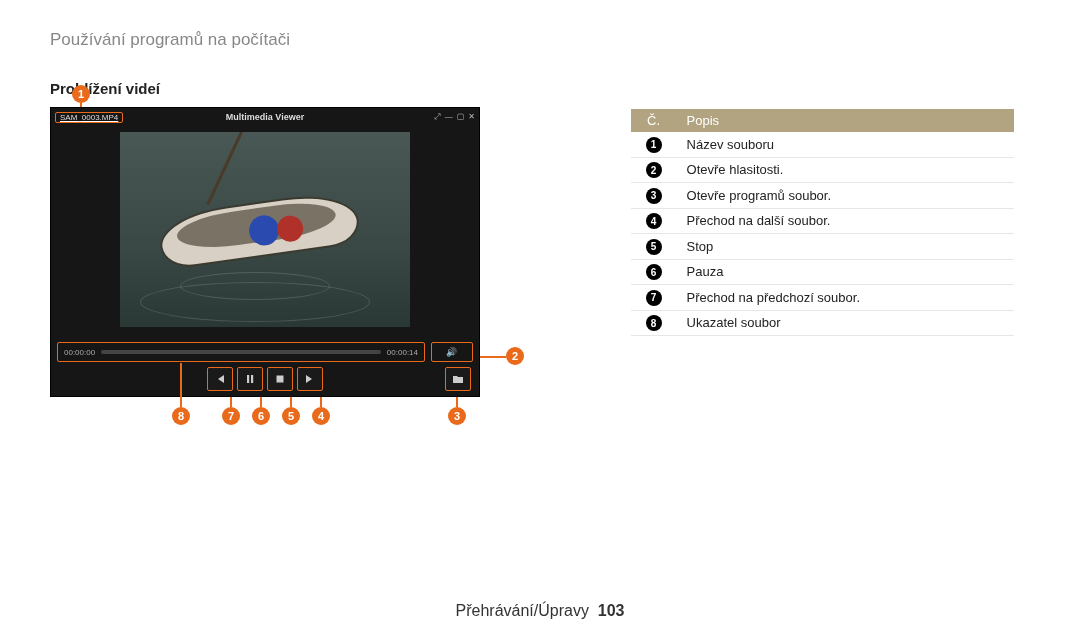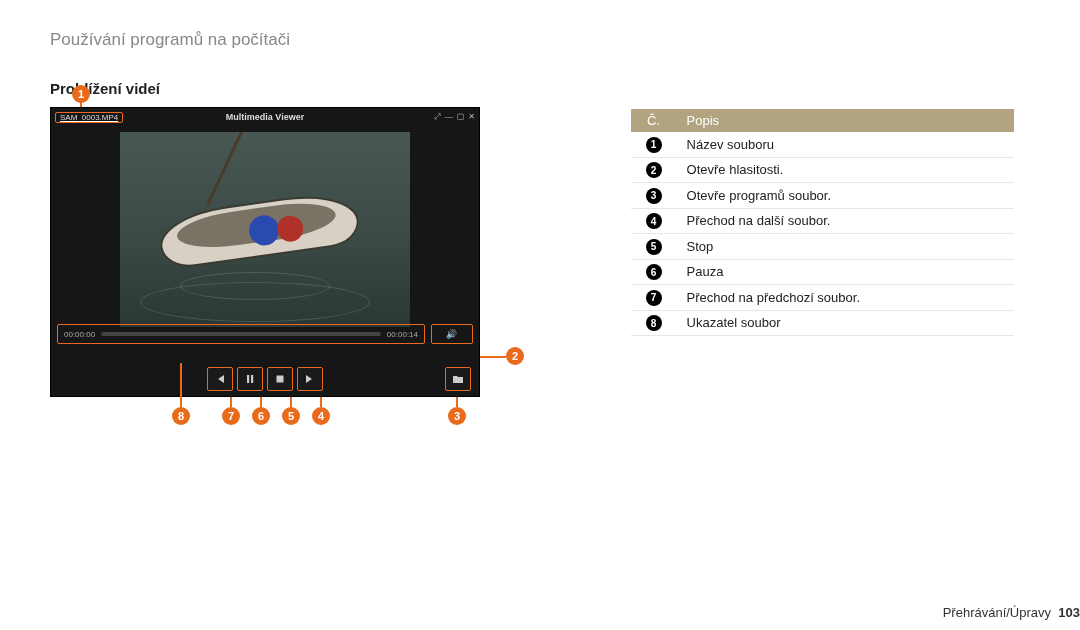--- a/index.html
+++ b/index.html
@@ -128,21 +128,21 @@
     border-radius: 70px/20px;
   }
   .ball-blue { position:absolute; left:90px; top:14px; width:30px; height:30px; border-radius:50%; background:#2a4ab0; }
   .ball-red  { position:absolute; left:118px; top:18px; width:26px; height:26px; border-radius:50%; background:#b0302a; }
   .pole {
     position:absolute; left:120px; top:0; width:3px; height:80px;
     background:#4a3a2a; transform: rotate(25deg); transform-origin: top;
   }
   .controls-row {
     position: absolute;
-    left: 6px; right: 6px; bottom: 52px;
+    left: 6px; right: 6px; bottom: 34px;
     height: 20px;
     display: flex; align-items: center;
     gap: 6px;
   }
   .progress-wrap {
     border: 1.5px solid #e86a1a;
     border-radius: 2px;
     flex: 1;
     height: 20px;
     display: flex;
@@ -220,22 +220,22 @@
     color: #fff;
     font-size: 10px;
     align-items: center;
     justify-content: center;
     font-weight: bold;
   }
   .footer {
     position: absolute;
     bottom: 10px;
     left: 0; right: 0;
-    text-align: right;
-    font-size: 13px;
+    text-align: center;
+    font-size: 16px;
     color: #333;
   }
   .footer .pg { font-weight: bold; }
 </style>
 </head>
 <body>
 
 <div class="page">
   <div class="breadcrumb">Používání programů na počítači</div>
   <div class="subheading">Prohlížení videí</div>

